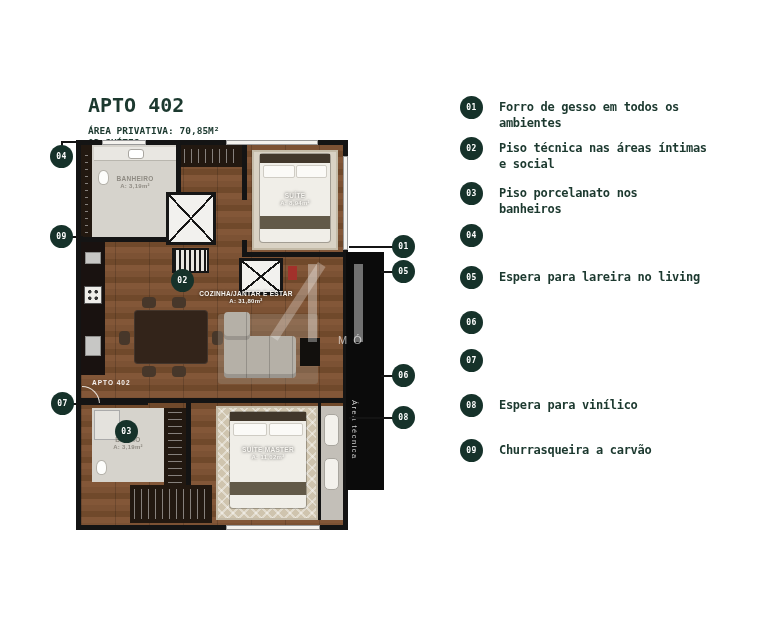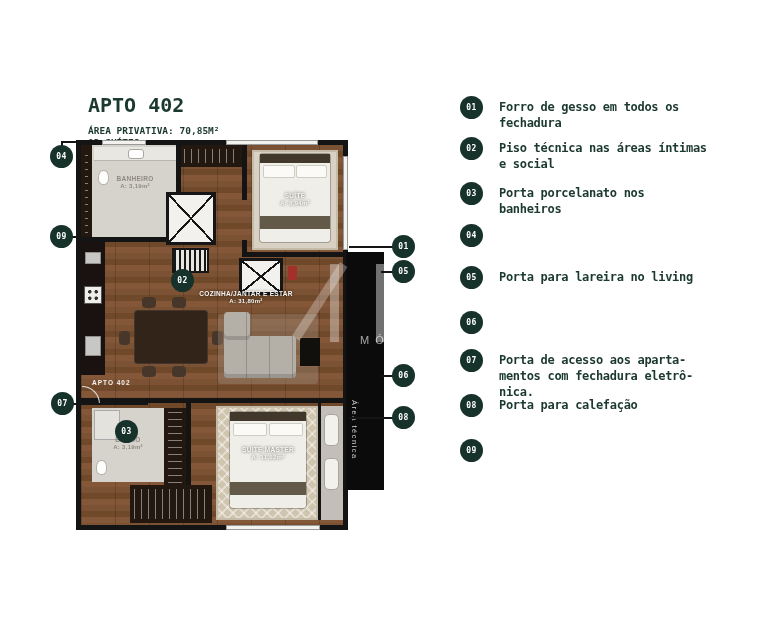--- a/index.html
+++ b/index.html
@@ -77,21 +77,21 @@
   .door-arc { position:absolute; width:18px; height:18px; border-top:1.5px solid rgba(240,237,231,.95);
     border-right:1.5px solid rgba(240,237,231,.95); border-top-right-radius:100%; }
   .floor-label { position:absolute; color:rgba(255,255,255,.92); font-size:6.5px; font-weight:700; letter-spacing:1px; }
   .red-item { position:absolute; background:#a2312b; }
 
   .annex { position:absolute; left:346px; top:252px; width:38px; height:238px; background:#0b0b0b; }
   .annex-label { position:absolute; left:4px; top:148px; writing-mode:vertical-rl;
     color:#cfcfcf; font-size:7.5px; letter-spacing:1.5px; font-weight:400; }
 
   
-  .wm { position:absolute; left:310px; top:258px; width:112px; height:94px; pointer-events:none; }
+  .wm { position:absolute; left:288px; top:258px; width:112px; height:94px; pointer-events:none; }
   .wm .bar1 { position:absolute; left:20px; top:6px; width:9px; height:78px; background:rgba(255,255,255,.34); }
   .wm .diag { position:absolute; left:30px; top:4px; width:9px; height:88px; background:rgba(255,255,255,.28);
               transform:rotate(33deg); transform-origin:top left; }
   .wm .bar2 { position:absolute; left:66px; top:6px; width:9px; height:78px; background:rgba(255,255,255,.42); }
   .wm .cap { position:absolute; left:50px; top:76px; color:rgba(255,255,255,.62);
              font-size:11px; letter-spacing:6px; font-weight:400; }
 
   
   .badge { position:absolute; width:23px; height:23px; border-radius:50%; background:#16322a;
     color:#ffffff; font-size:8px; font-weight:700; letter-spacing:.5px;
@@ -246,47 +246,45 @@
 <div class="badge" style="left:392px; top:235px;">01</div>
 <div class="badge" style="left:392px; top:260px;">05</div>
 <div class="badge" style="left:392px; top:364px;">06</div>
 <div class="badge" style="left:392px; top:406px;">08</div>
 <div class="badge" style="left:171px; top:269px;">02</div>
 <div class="badge" style="left:115px; top:420px;">03</div>
 
 <div class="feat" style="top:96px;">
   <div class="badge" style="position:static;">01</div>
   <div class="txt">Forro de gesso em todos os
-fechadura</div>
+ambientes</div>
 </div>
 <div class="feat" style="top:137px;">
   <div class="badge" style="position:static;">02</div>
   <div class="txt">Piso técnica nas áreas íntimas
 e social</div>
 </div>
 <div class="feat" style="top:182px;">
   <div class="badge" style="position:static;">03</div>
-  <div class="txt">Porta porcelanato nos
+  <div class="txt">Piso porcelanato nos
 banheiros</div>
 </div>
 <div class="feat" style="top:224px;">
   <div class="badge" style="position:static;">04</div>
 </div>
 <div class="feat" style="top:266px;">
   <div class="badge" style="position:static;">05</div>
-  <div class="txt">Porta para lareira no living</div>
+  <div class="txt">Espera para lareira no living</div>
 </div>
 <div class="feat" style="top:311px;">
   <div class="badge" style="position:static;">06</div>
 </div>
 <div class="feat" style="top:349px;">
   <div class="badge" style="position:static;">07</div>
-  <div class="txt">Porta de acesso aos aparta-
-mentos com fechadura eletrô-
-nica.</div>
 </div>
 <div class="feat" style="top:394px;">
   <div class="badge" style="position:static;">08</div>
-  <div class="txt">Porta para calefação</div>
+  <div class="txt">Espera para vinílico</div>
 </div>
 <div class="feat" style="top:439px;">
   <div class="badge" style="position:static;">09</div>
+  <div class="txt">Churrasqueira a carvão</div>
 </div>
 
 </body></html>

